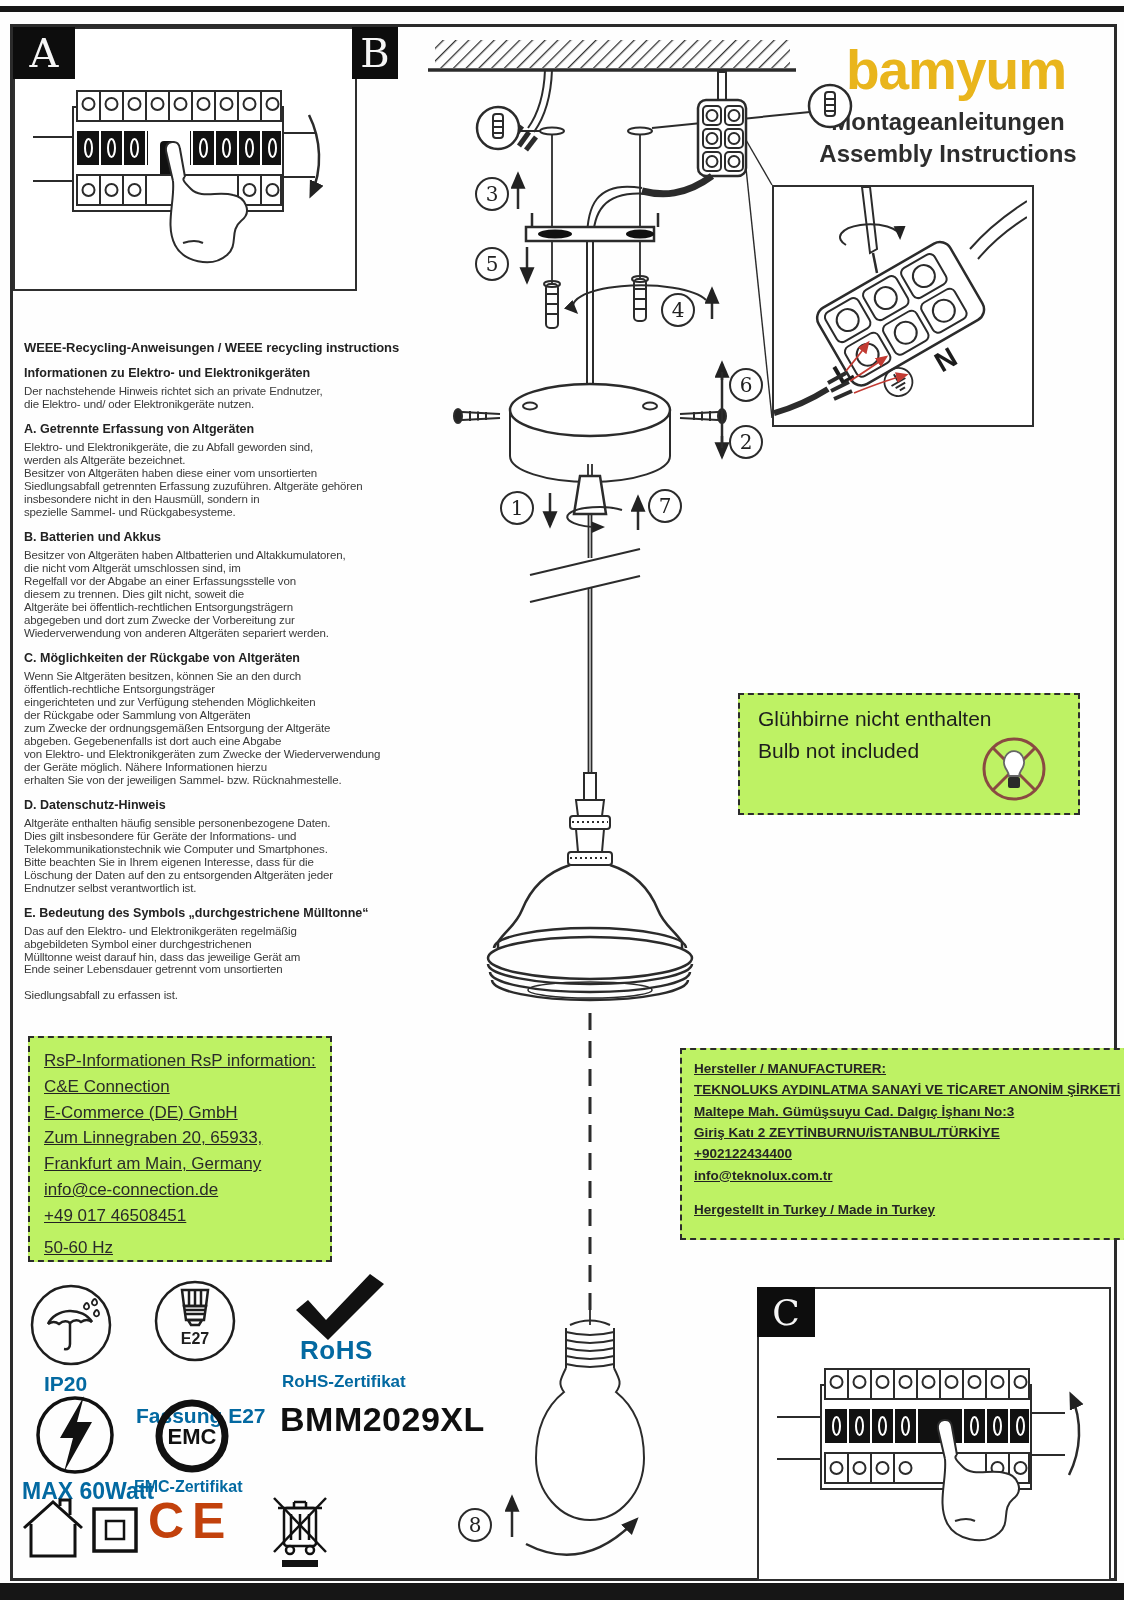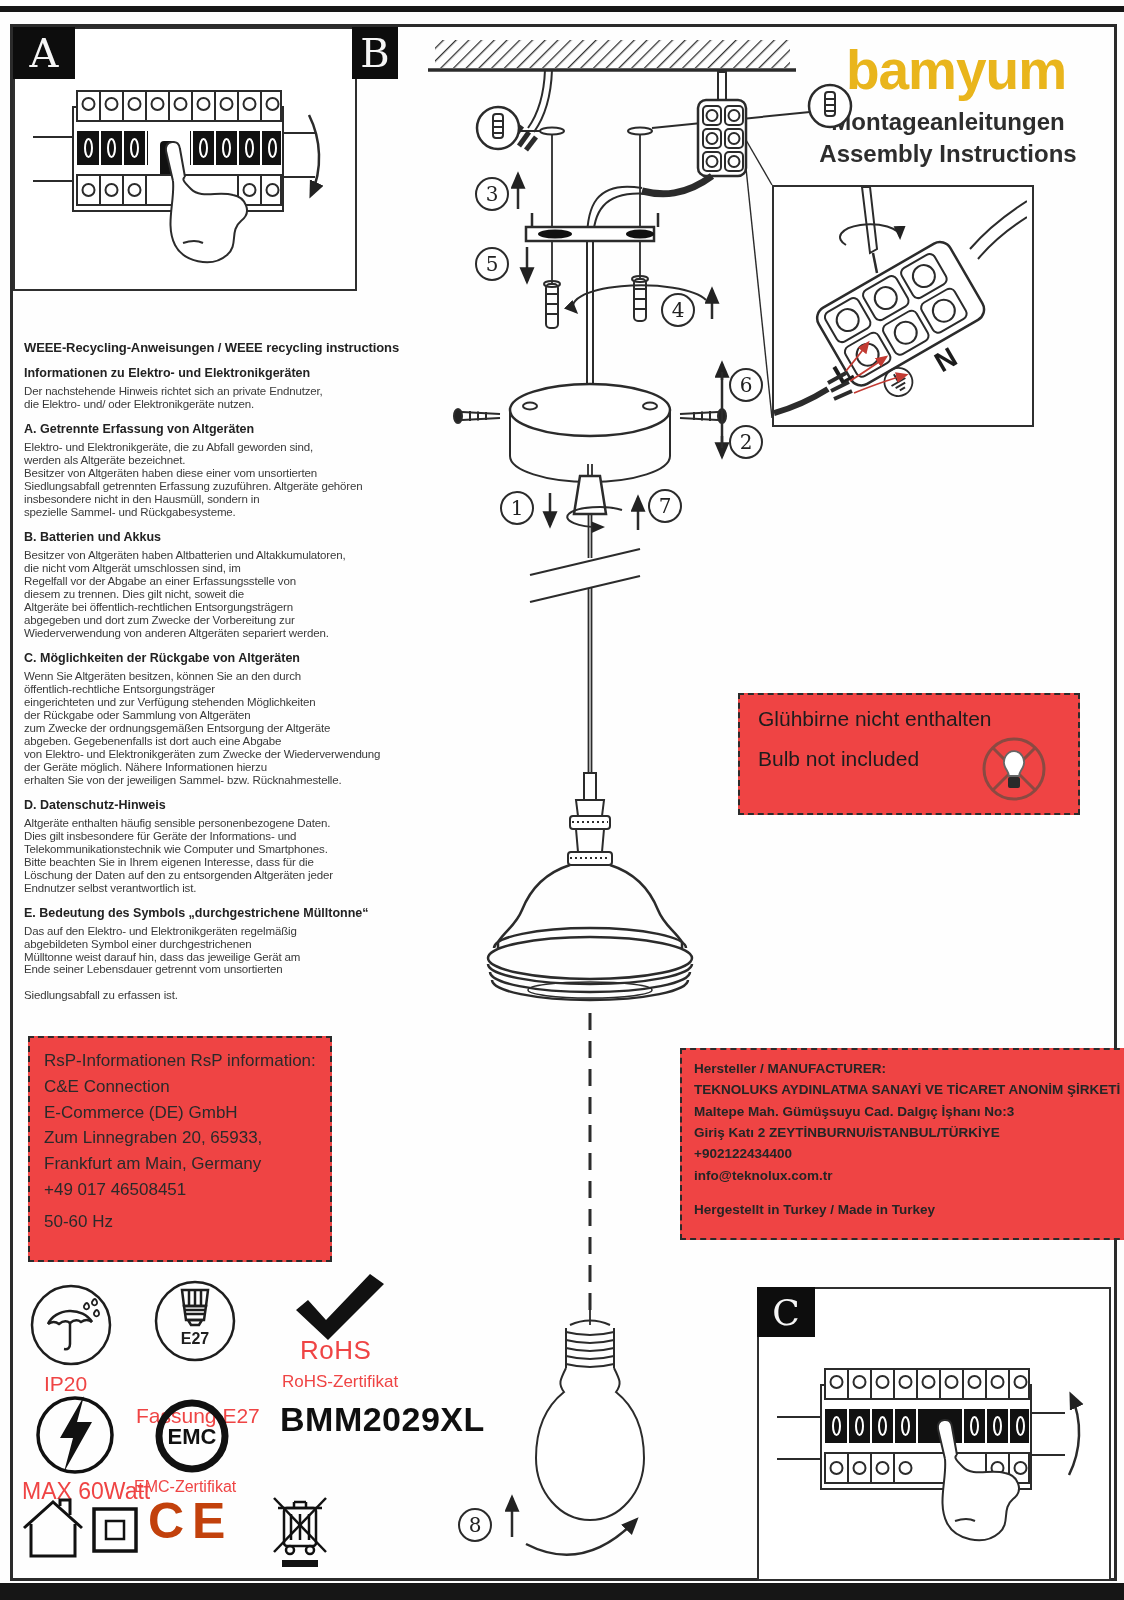--- a/index.html
+++ b/index.html
@@ -15,34 +15,34 @@
   
   .weee{top:292px;left:24px;width:424px;}
   .weee-title{font-size:13px;font-weight:bold;letter-spacing:-0.1px;margin-bottom:10px;margin-top:48px;}
   .weee-h{font-size:12.5px;font-weight:bold;margin:11px 0 5px 0;}
   .weee-b{font-size:11.5px;line-height:1.13;white-space:pre-line;letter-spacing:-0.15px;color:#3a3a3a;}
   
   .brand{top:38px;left:806px;width:300px;font-size:55px;font-weight:bold;letter-spacing:-1px;text-align:center;}
   .sub1{top:108px;left:790px;width:316px;font-size:24px;font-weight:600;color:#2d2d2d;text-align:center;}
   .sub2{top:140px;left:790px;width:316px;font-size:24px;font-weight:600;color:#2d2d2d;text-align:center;}
   
-  .dashedbox{border:2.5px dashed #2b2b2b;background:#ef4444;}
+  .dashedbox{border:2.5px dashed #2b2b2b;background:#bef264;text-decoration:underline;}
   .bulbbox{top:693px;left:738px;width:338px;height:118px;}
   .bulbline{position:absolute;left:18px;font-size:21px;font-weight:500;color:#1d1d1d;}
   .rspbox{top:1036px;left:28px;width:304px;height:226px;padding:10px 0 0 14px;box-sizing:border-box;}
   .rspline{font-size:17px;line-height:1.52;color:#2a2a2a;}
   .mfgbox{top:1048px;left:680px;width:460px;height:192px;padding:8px 0 0 12px;box-sizing:border-box;}
   .mfgline{font-size:13.5px;font-weight:bold;line-height:1.58;color:#252525;}
   .mfgfoot{font-size:13.5px;font-weight:bold;margin-top:16px;color:#252525;}
   
   .circnum{position:absolute;width:30px;height:30px;border:2px solid #2b2b2b;border-radius:50%;
            background:#fff;display:flex;align-items:center;justify-content:center;
            font-family:"DejaVu Serif",serif;font-size:20px;color:#222;}
   
-  .certlabel{position:absolute;font-weight:normal;color:#ef4444;text-align:center;}
+  .certlabel{position:absolute;font-weight:bold;color:#0369a1;text-align:center;}
   .model{top:1400px;left:260px;font-size:34px;font-weight:bold;letter-spacing:0.5px;color:#0f0f0f;margin-left:20px;}
   svg{display:block;}
 </style>
 </head>
 <body>
 
 <div class="page">
 
   <div class="abs topbar"></div>
   <div class="abs frame"></div>
@@ -435,38 +435,39 @@
           <path d="M72,184 C82,172 88,164 94,156" marker-end="url(#ahr)"></path>
           <path d="M76,194 C92,184 102,177 112,170" marker-end="url(#ahr)"></path>
           <path d="M80,206 C100,198 116,192 132,188" marker-end="url(#ahr)"></path>
         </g>
       </g>
     </svg>
   </div>
 
   <div class="abs dashedbox bulbbox">
     <div class="bulbline" style="top:12px;">Glühbirne nicht enthalten</div>
-    <div class="bulbline" style="top:52px;">Bulb not included</div>
+    <div class="bulbline" style="top:44px;">Bulb not included</div>
     <svg class="abs" style="top:38px;left:238px;" width="72" height="72" viewBox="0 0 72 72">
       <g fill="none">
         <circle cx="36" cy="36" r="30" stroke="#8a4a42" stroke-width="3"></circle>
         <line x1="15" y1="15" x2="57" y2="57" stroke="#8a4a42" stroke-width="3"></line>
         <line x1="57" y1="15" x2="15" y2="57" stroke="#8a4a42" stroke-width="3"></line>
         <path d="M27,34 a10,11 0 1 1 18,0 c-2,4 -4,6 -4,9 h-10 c0,-3 -2,-5 -4,-9 z" stroke="#666" stroke-width="1.8" fill="#fff"></path>
         <rect x="30" y="44" width="12" height="11" rx="2" fill="#2a2a2a"></rect>
       </g>
     </svg>
   </div>
 
   <div class="abs dashedbox rspbox">
     <div class="rspline">RsP-Informationen RsP information:</div>
     <div class="rspline">C&amp;E Connection</div>
     <div class="rspline">E-Commerce (DE) GmbH</div>
     <div class="rspline">Zum Linnegraben 20, 65933,</div>
     <div class="rspline">Frankfurt am Main, Germany</div>
+    <div class="rspline">info@ce-connection.de</div>
     <div class="rspline">+49 017 46508451</div>
     <div class="rspline" style="margin-top:6px;">50-60 Hz</div>
   </div>
 
   <div class="abs dashedbox mfgbox">
     <div class="mfgline">Hersteller / MANUFACTURER:</div>
     <div class="mfgline">TEKNOLUKS AYDINLATMA SANAYİ VE TİCARET ANONİM ŞİRKETİ</div>
     <div class="mfgline">Maltepe Mah. Gümüşsuyu Cad. Dalgıç İşhanı No:3</div>
     <div class="mfgline">Giriş Katı 2 ZEYTİNBURNU/İSTANBUL/TÜRKİYE</div>
     <div class="mfgline">+902122434400</div>

